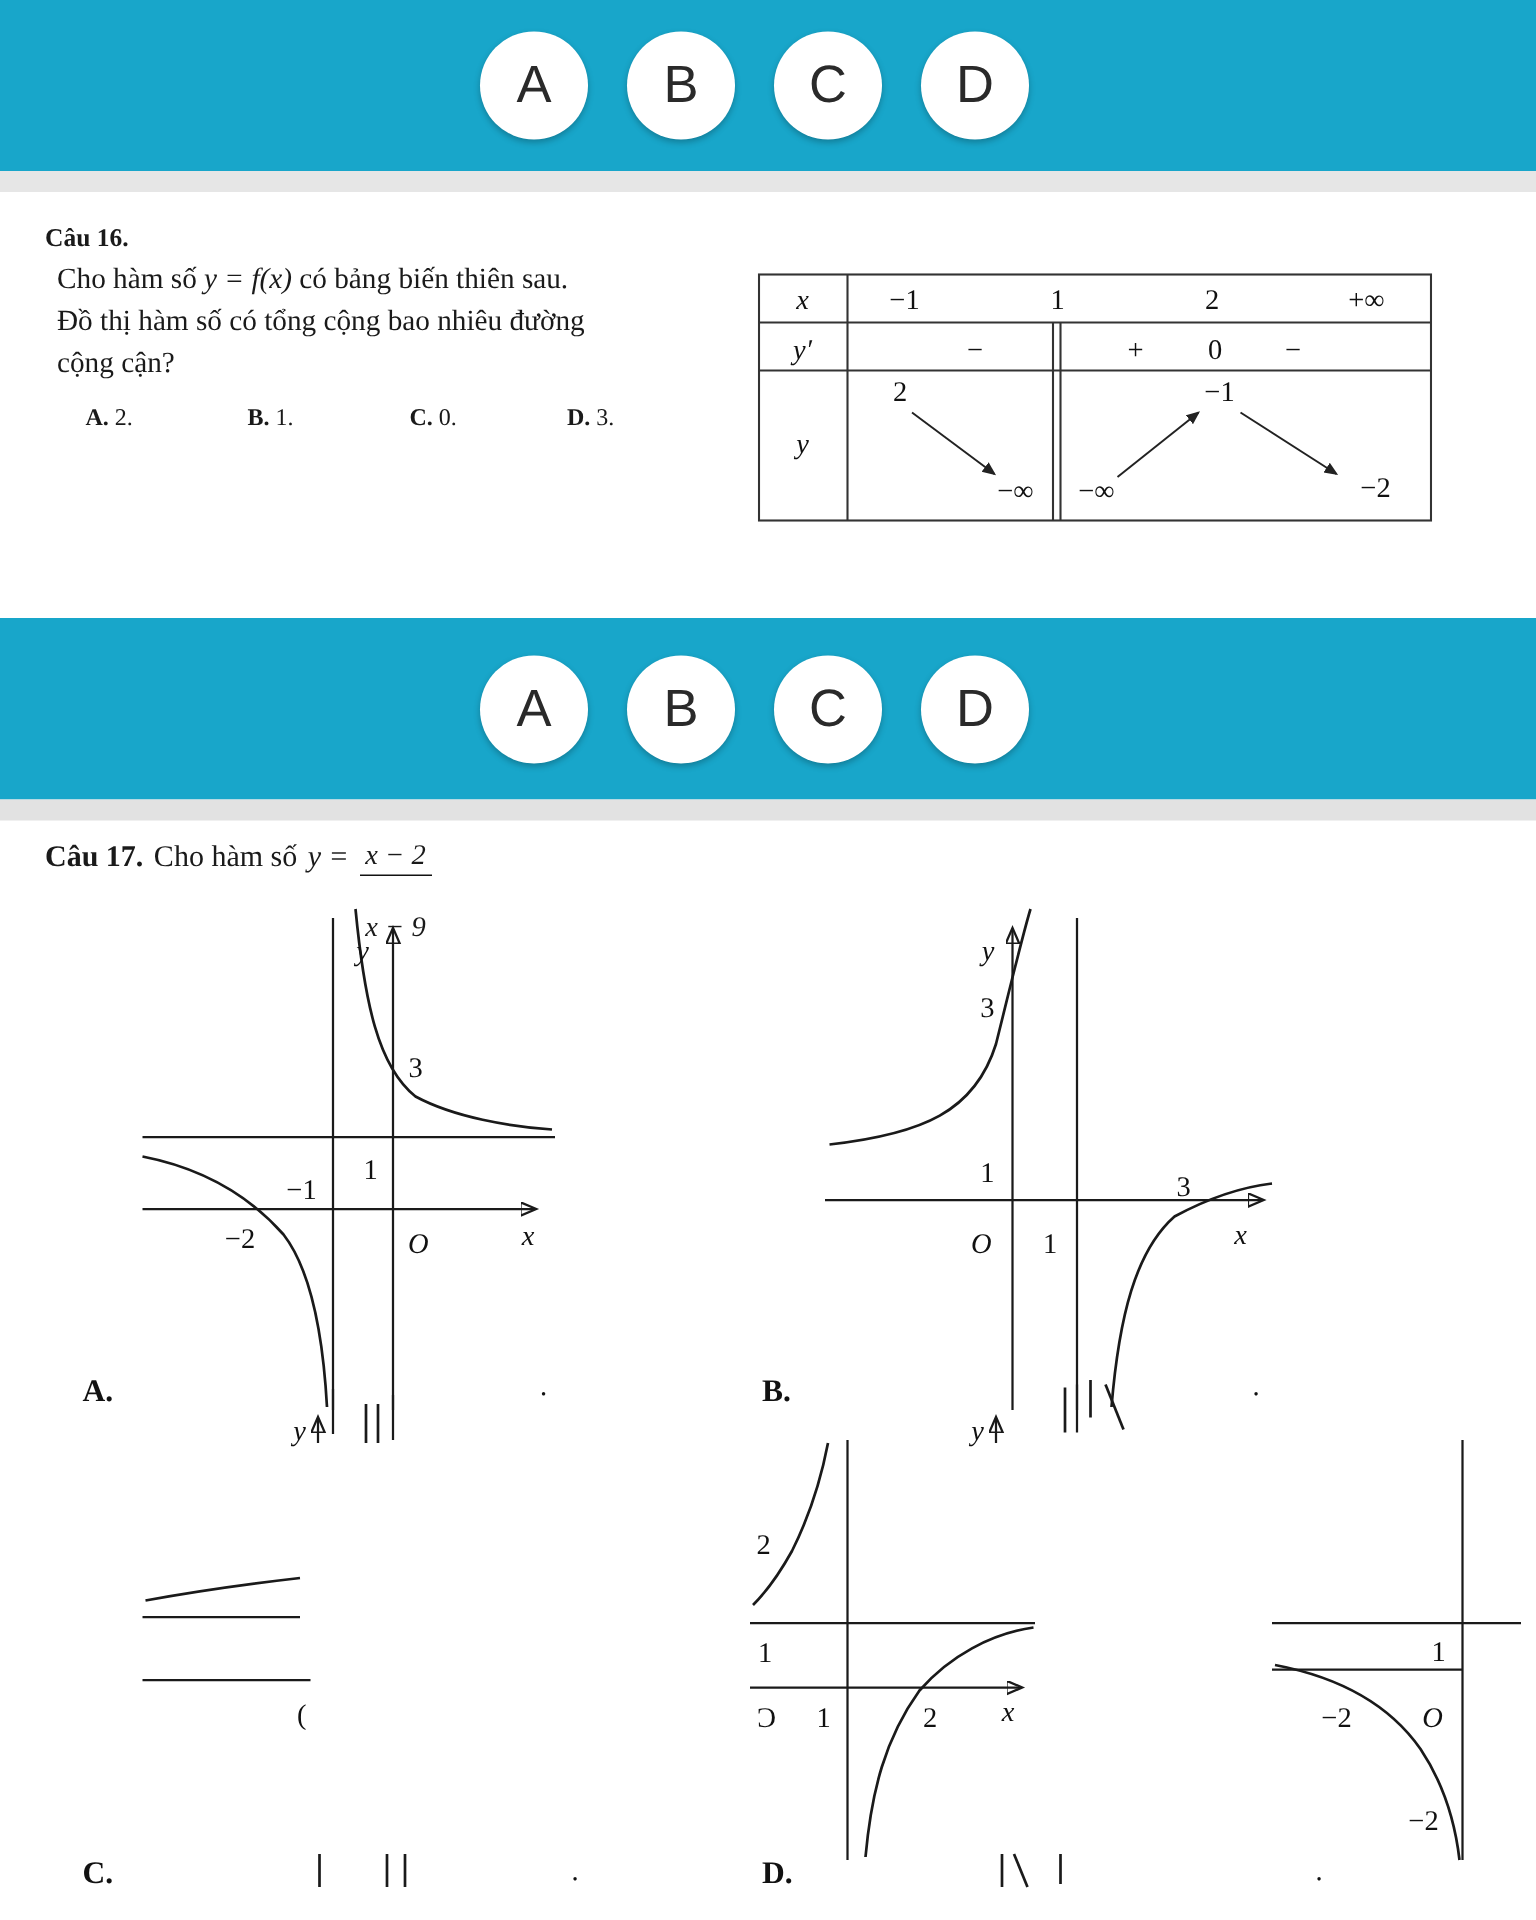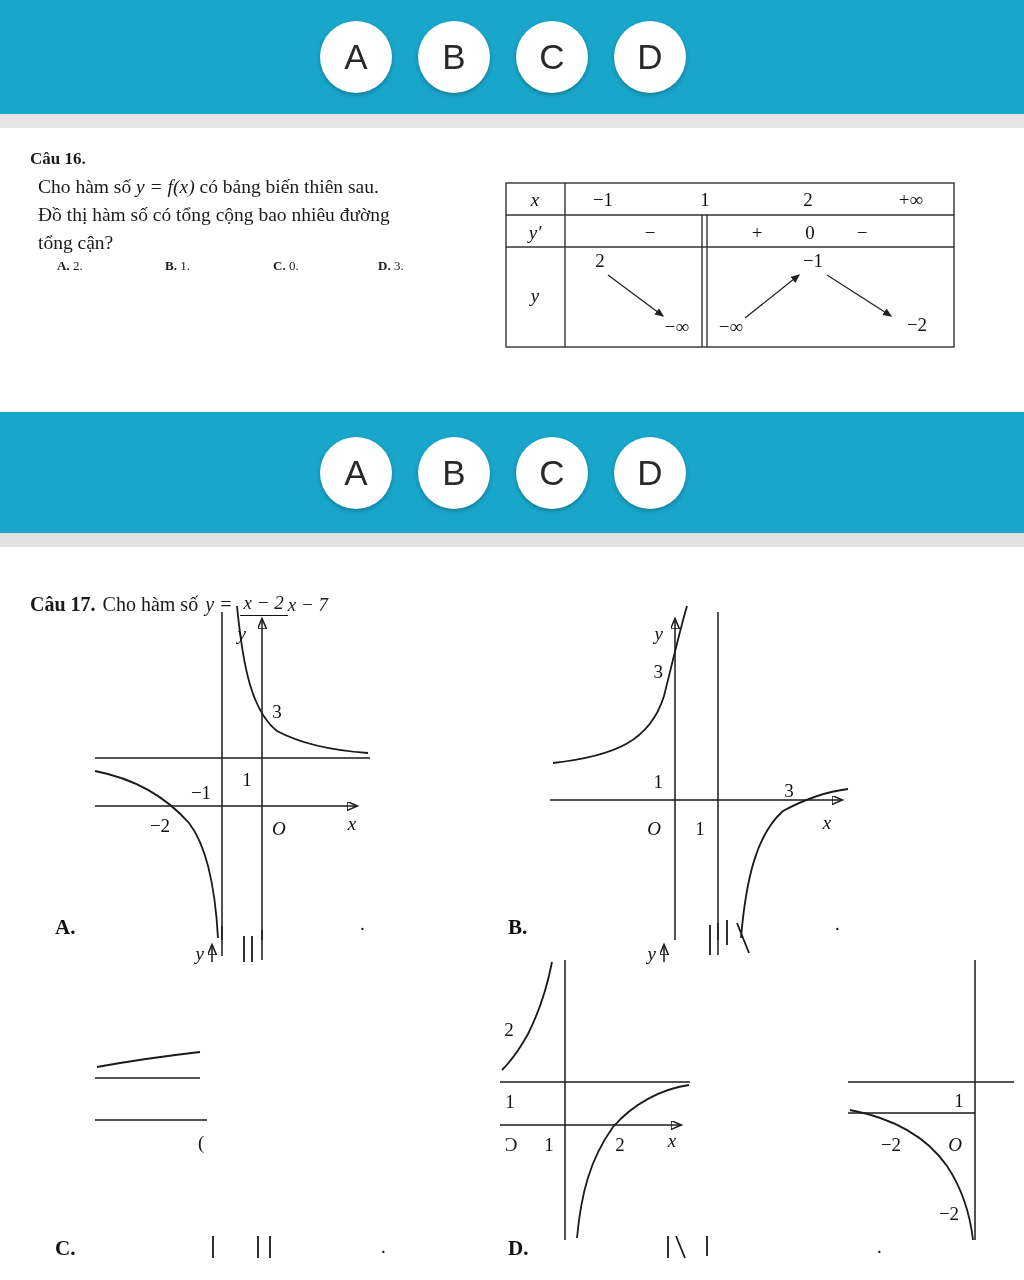--- a/index.html
+++ b/index.html
@@ -18,33 +18,33 @@
             box-shadow:0 2px 4px rgba(0,0,0,.25); cursor:pointer; }
   .strip { position:absolute; left:0; width:100%; }
   .strip-1 { top:114px; height:14px; background:#e6e6e6; }
   .strip-2 { top:533px; height:14px; background:#e2e2e2; }
 
   
   .q16-heading { position:absolute; left:30px; top:149px; font-size:17px; font-weight:bold; }
   .q16-line { position:absolute; left:38px; font-size:19.5px; white-space:nowrap; }
   .l1 { top:176px; } .l2 { top:204px; } .l3 { top:232px; }
   .it { font-style:italic; }
-  .opt { position:absolute; top:258px; font-size:13px; }
+  .opt { position:absolute; top:270px; font-size:16px; }
   .opt b { font-weight:bold; }
 
   .bbt-svg { position:absolute; left:505px; top:182px; }
   .bbt-svg line, .bbt-svg rect { stroke:#333333; stroke-width:1.4; fill:none; }
   .bbt-svg .arrow { stroke:#222222; stroke-width:1.3; }
   .bbt-svg text { font-family:"Liberation Serif", serif; font-size:19px; fill:#111111; }
 
   
   .q17-title { position:absolute; left:30px; top:560px; height:56px;
-               display:flex; align-items:flex-end; gap:7px; font-size:20px; white-space:nowrap; }
+               display:flex; align-items:flex-start; gap:7px; font-size:20px; white-space:nowrap; }
   .q17-title .hd { font-weight:bold; }
-  .frac { display:inline-flex; align-items:center; font-size:19px; line-height:22px; }
+  .frac { display:inline-flex; flex-direction:column; align-items:center; font-size:19px; line-height:22px;gap:23px; }
   .frac .num { border-bottom:1.5px solid #111; padding:0 4px 1px; }
   .frac .den { padding-top:1px; }
 
   .canvas { position:absolute; left:0; top:548px; }
   .canvas line, .canvas path { stroke:#1a1a1a; fill:none; }
   .canvas .axis { stroke-width:1.5; }
   .canvas .curve { stroke-width:1.8; }
   .canvas text { font-family:"Liberation Serif", serif; font-size:19px; fill:#111111; }
   .canvas .optlab { font-weight:bold; font-size:21px; }
 </style>
@@ -59,21 +59,21 @@
     <button class="circle">C</button>
     <button class="circle">D</button>
   </div>
   <div class="strip strip-1"></div>
 
   <div class="q16-heading">Câu 16.</div>
   <div class="q16-line l2">Đồ thị hàm số có tổng cộng bao nhiêu đường</div>
   <div class="q16-line l1">
     <span>Cho hàm số </span><span class="it">y = f(x)</span><span> có bảng biến thiên sau.</span>
   </div>
-  <div class="q16-line l3">tổng cận?</div>
+  <div class="q16-line l3">cộng cận?</div>
 
   <div class="opt" style="left:57px"><b>A.</b> <span>2.</span></div>
   <div class="opt" style="left:165px"><b>B.</b> <span>1.</span></div>
   <div class="opt" style="left:273px"><b>C.</b> <span>0.</span></div>
   <div class="opt" style="left:378px"><b>D.</b> <span>3.</span></div>
 
   <svg class="bbt-svg" width="450" height="166" viewBox="0 0 450 166">
     <defs>
       <marker id="tah" markerWidth="9" markerHeight="8" refX="6" refY="3" orient="auto">
         <path d="M0,0 L7,3 L0,6 Z" fill="#222" stroke="none"></path>
@@ -113,21 +113,21 @@
     <button class="circle">D</button>
   </div>
   <div class="strip strip-2"></div>
 
   <div class="q17-title">
     <span class="hd">Câu 17.</span>
     <span>Cho hàm số</span>
     <span class="it">y =</span>
     <span class="frac it">
       <span class="num">x − 2</span>
-      <span class="den">x − 7</span>
+      <span class="den">x − 9</span>
     </span>
   </div>
 
   <svg class="canvas" width="1024" height="732" viewBox="0 0 1024 732">
     <defs>
       <marker id="ah" markerWidth="9" markerHeight="8" refX="6" refY="3" orient="auto">
         <path d="M0,0 L7,3 L0,6 Z" fill="#1a1a1a" stroke="none"></path>
       </marker>
     </defs>
 

